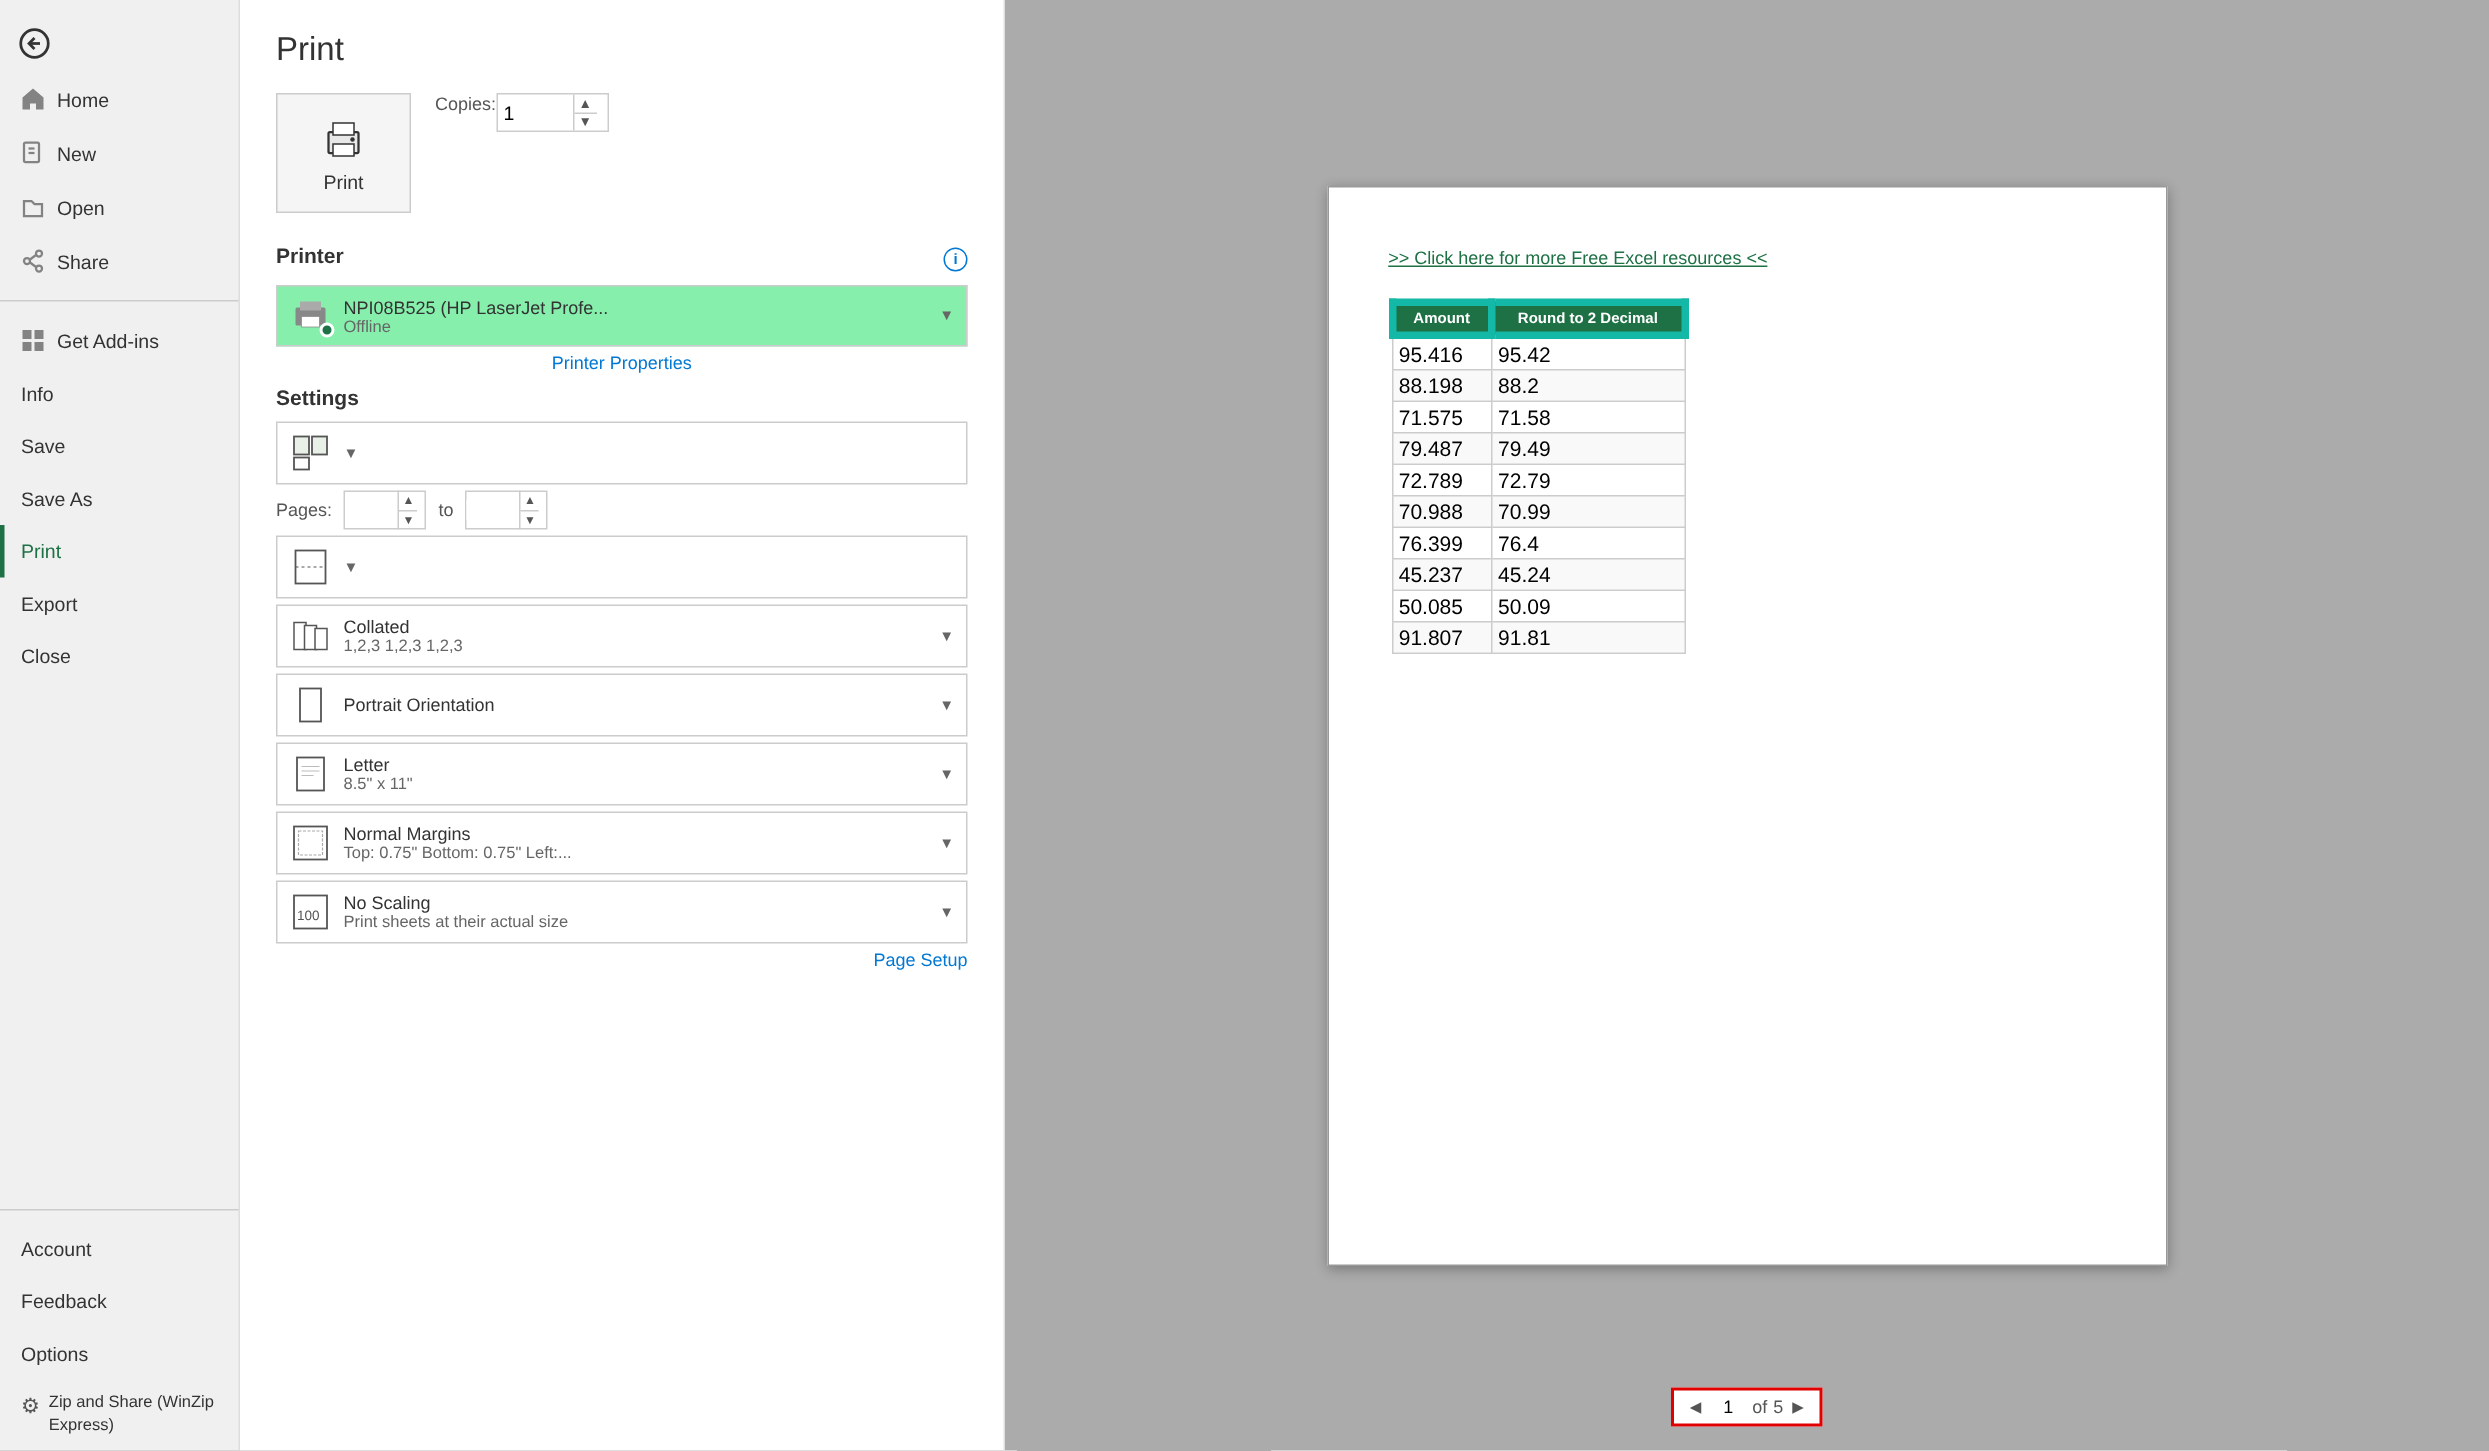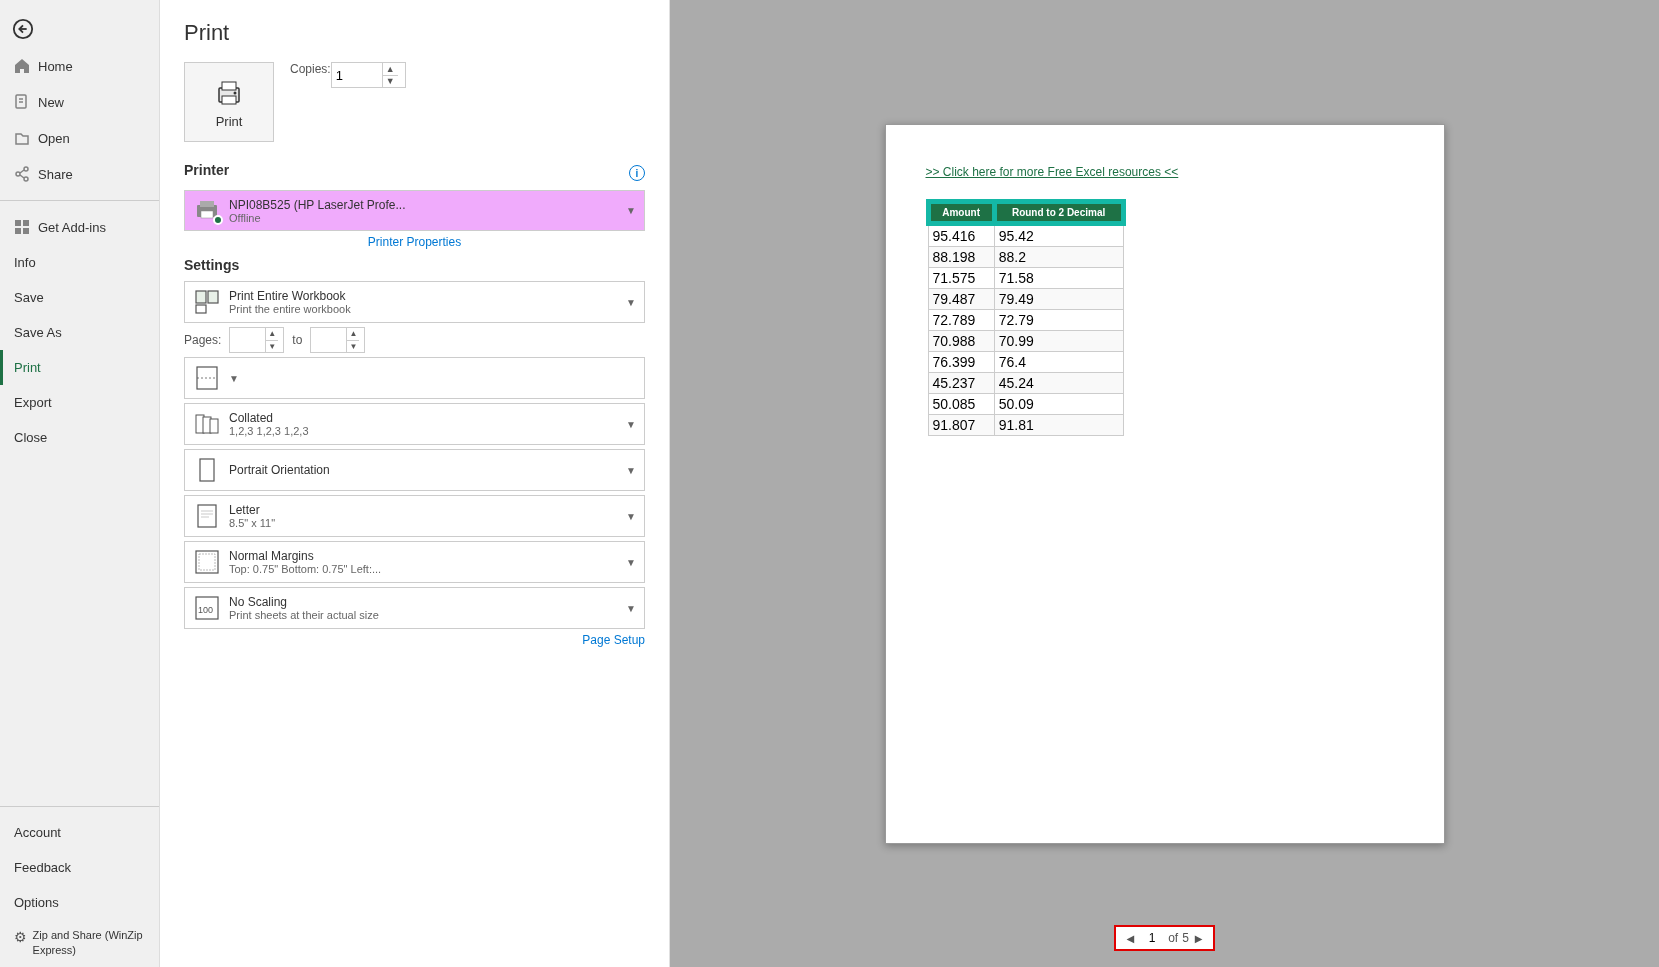--- a/index.html
+++ b/index.html
@@ -134,21 +134,21 @@
       padding: 0 3px;
     }
     .copies-spinners span:first-child { border-bottom: 1px solid #ccc; }
 
     .printer-section { margin-bottom: 0; }
     .printer-label { font-size: 14px; font-weight: 600; color: #333; margin-bottom: 6px; }
     .printer-select {
       display: flex;
       align-items: center;
       border: 1px solid #ccc;
-      background: #f0abfc;
+      background: #86efac;
       padding: 6px 8px;
       cursor: pointer;
       flex: 1;
       gap: 8px;
       position: relative;
     }
     .printer-icon-area { position: relative; flex-shrink: 0; }
     .printer-status-dot {
       width: 10px;
       height: 10px;
@@ -488,24 +488,20 @@
         <div class="settings-label">Settings</div>
 
         <div class="setting-dropdown">
           <div class="setting-icon">
             <svg width="26" height="26" viewBox="0 0 26 26" fill="none">
               <rect x="2" y="2" width="10" height="12" rx="0" stroke="#555" stroke-width="1.2" fill="#e8f0e8"></rect>
               <rect x="14" y="2" width="10" height="12" rx="0" stroke="#555" stroke-width="1.2" fill="#e8f0e8"></rect>
               <rect x="2" y="16" width="10" height="8" rx="0" stroke="#555" stroke-width="1.2" fill="#fff"></rect>
             </svg>
           </div>
-          <div class="setting-text">
-            <div class="setting-title">Print Entire Workbook</div>
-            <div class="setting-subtitle">Print the entire workbook</div>
-          </div>
           <span class="setting-chevron">▼</span>
         </div>
 
         <div class="pages-row">
           <span>Pages:</span>
           <div class="page-input">
             <input type="text" value="" style="">
             <div class="page-spinners">
               <span>▲</span>
               <span>▼</span>

